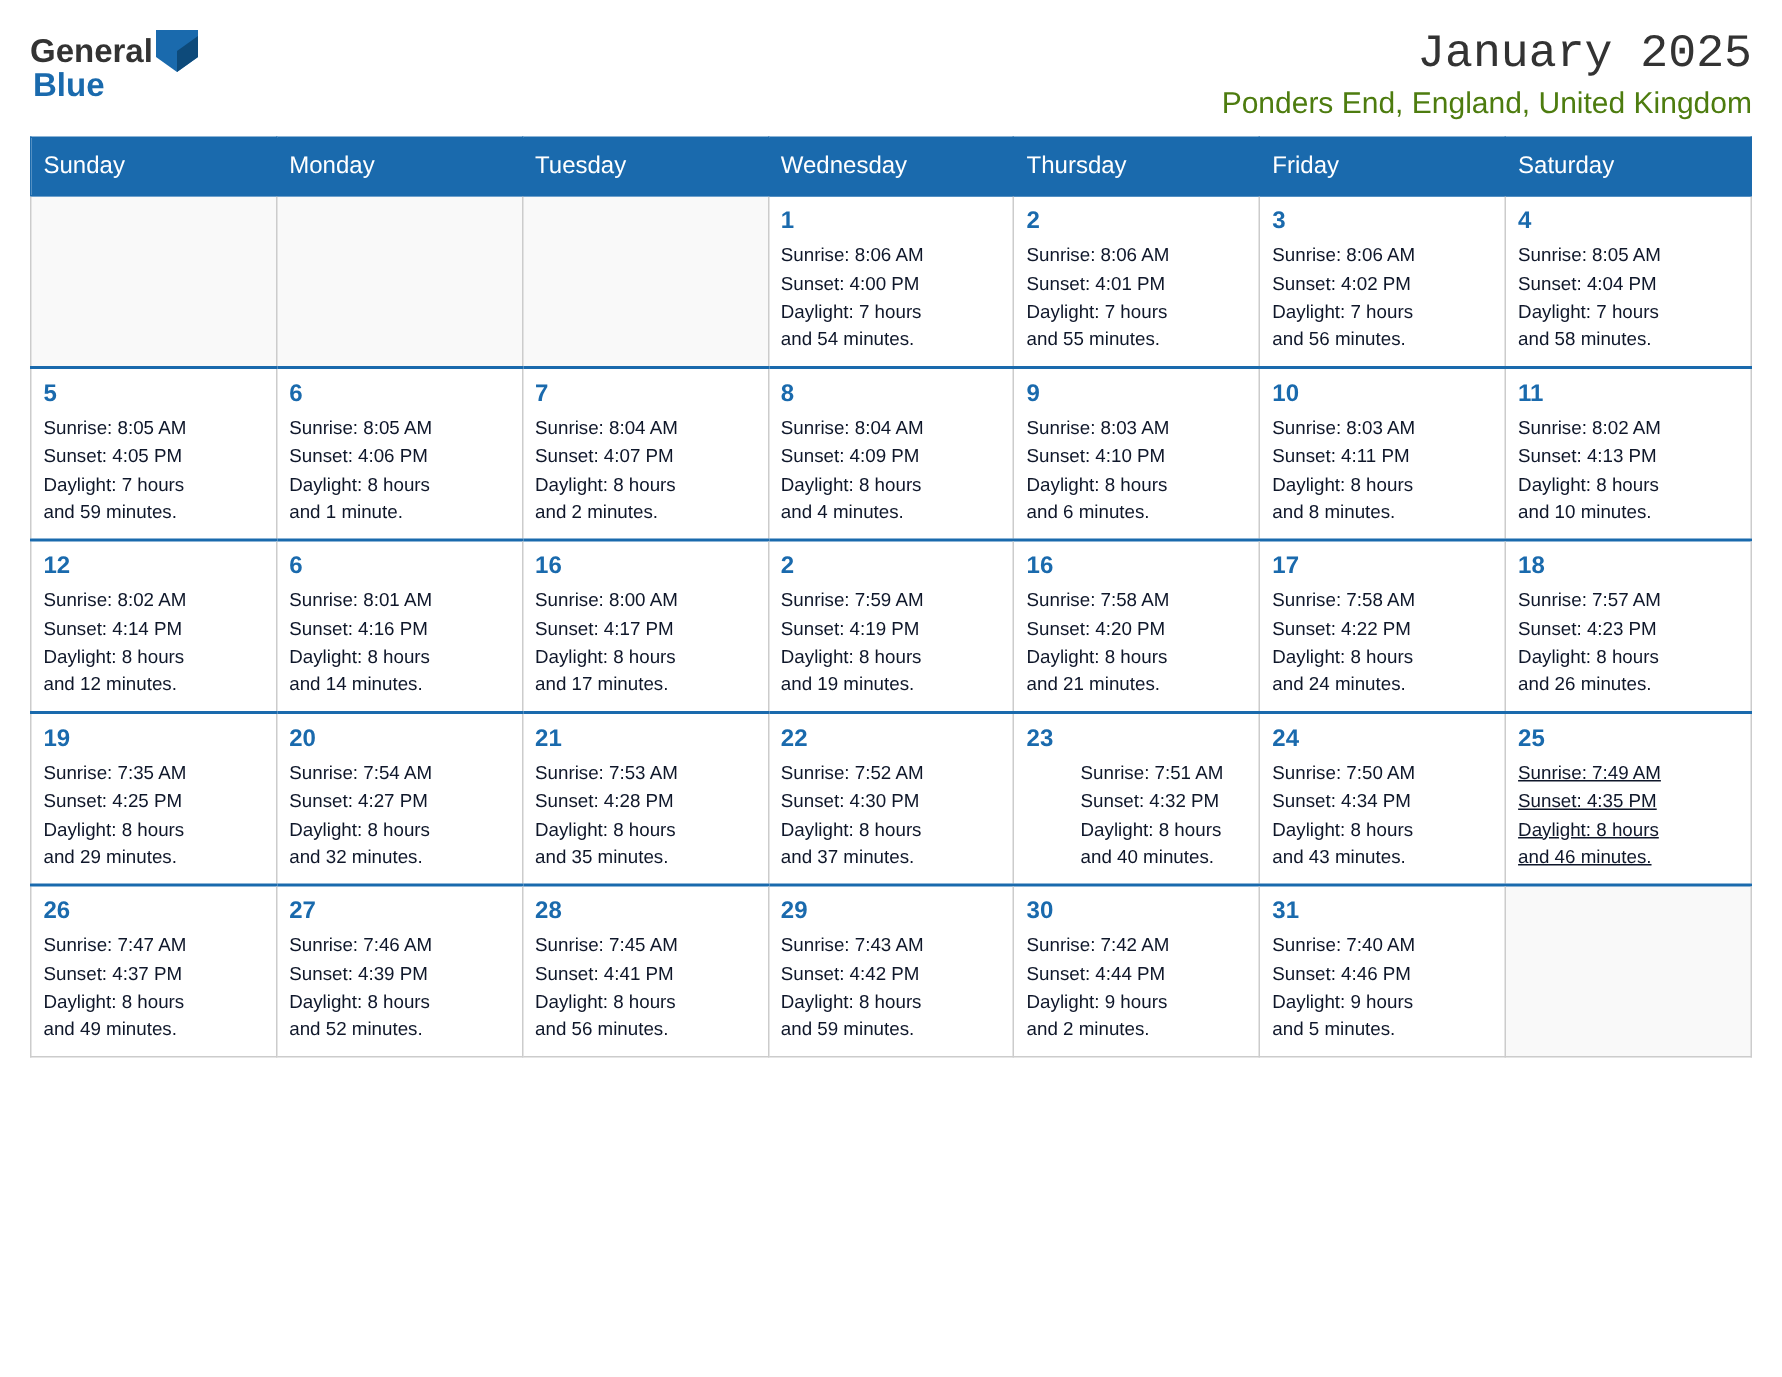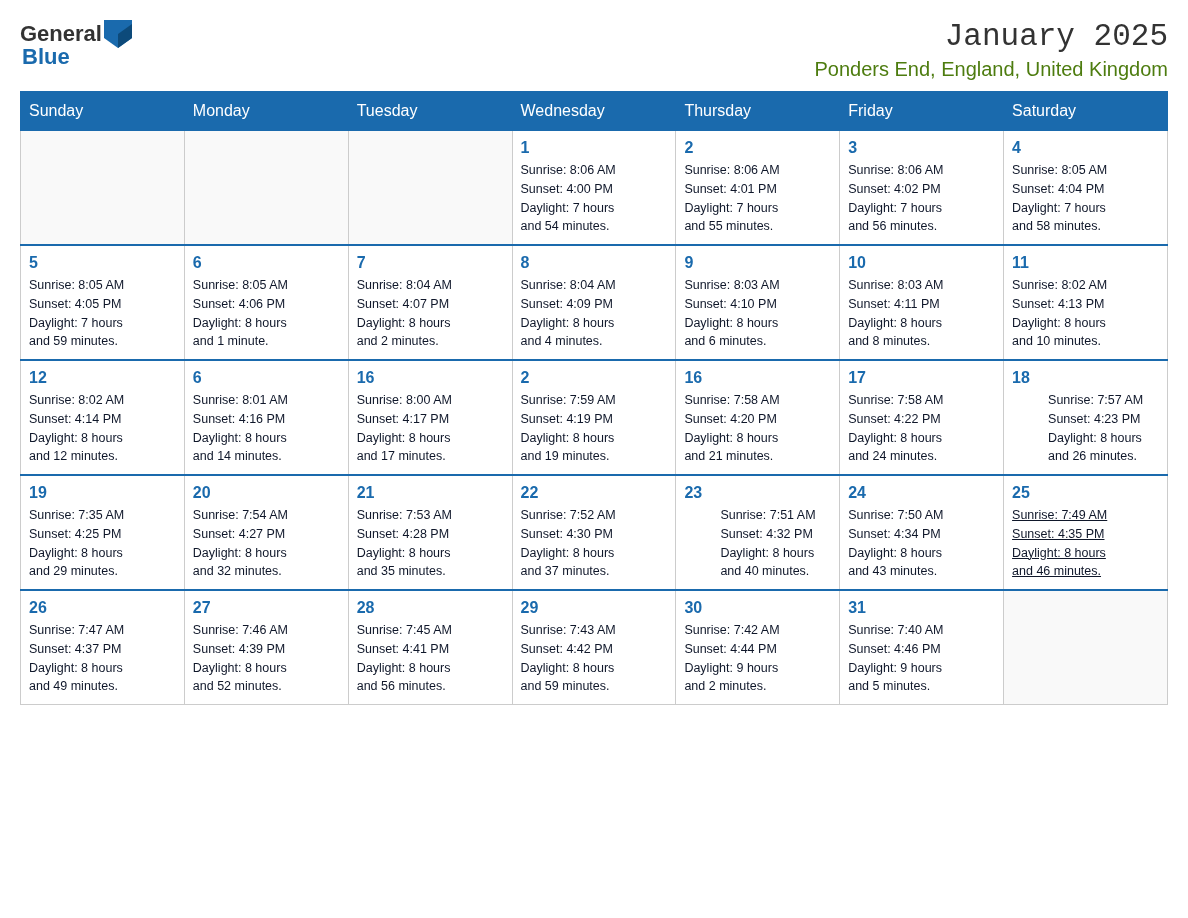--- a/index.html
+++ b/index.html
@@ -251,21 +251,21 @@
         </td>
         <td>
           <span class="day-number">17</span>
           <div class="day-info" style="white-space: pre-line;">Sunrise: 7:58 AM
 Sunset: 4:22 PM
 Daylight: 8 hours
 and 24 minutes.</div>
         </td>
         <td>
           <span class="day-number">18</span>
-          <div class="day-info" style="white-space: pre-line; margin-left: 36px;">Sunrise: 7:57 AM
+          <div class="day-info" style="white-space: pre-line;">Sunrise: 7:57 AM
 Sunset: 4:23 PM
 Daylight: 8 hours
 and 26 minutes.</div>
         </td>
       </tr>
       <tr class="row-separator">
         <td>
           <span class="day-number">19</span>
           <div class="day-info" style="white-space: pre-line;">Sunrise: 7:35 AM
 Sunset: 4:25 PM

